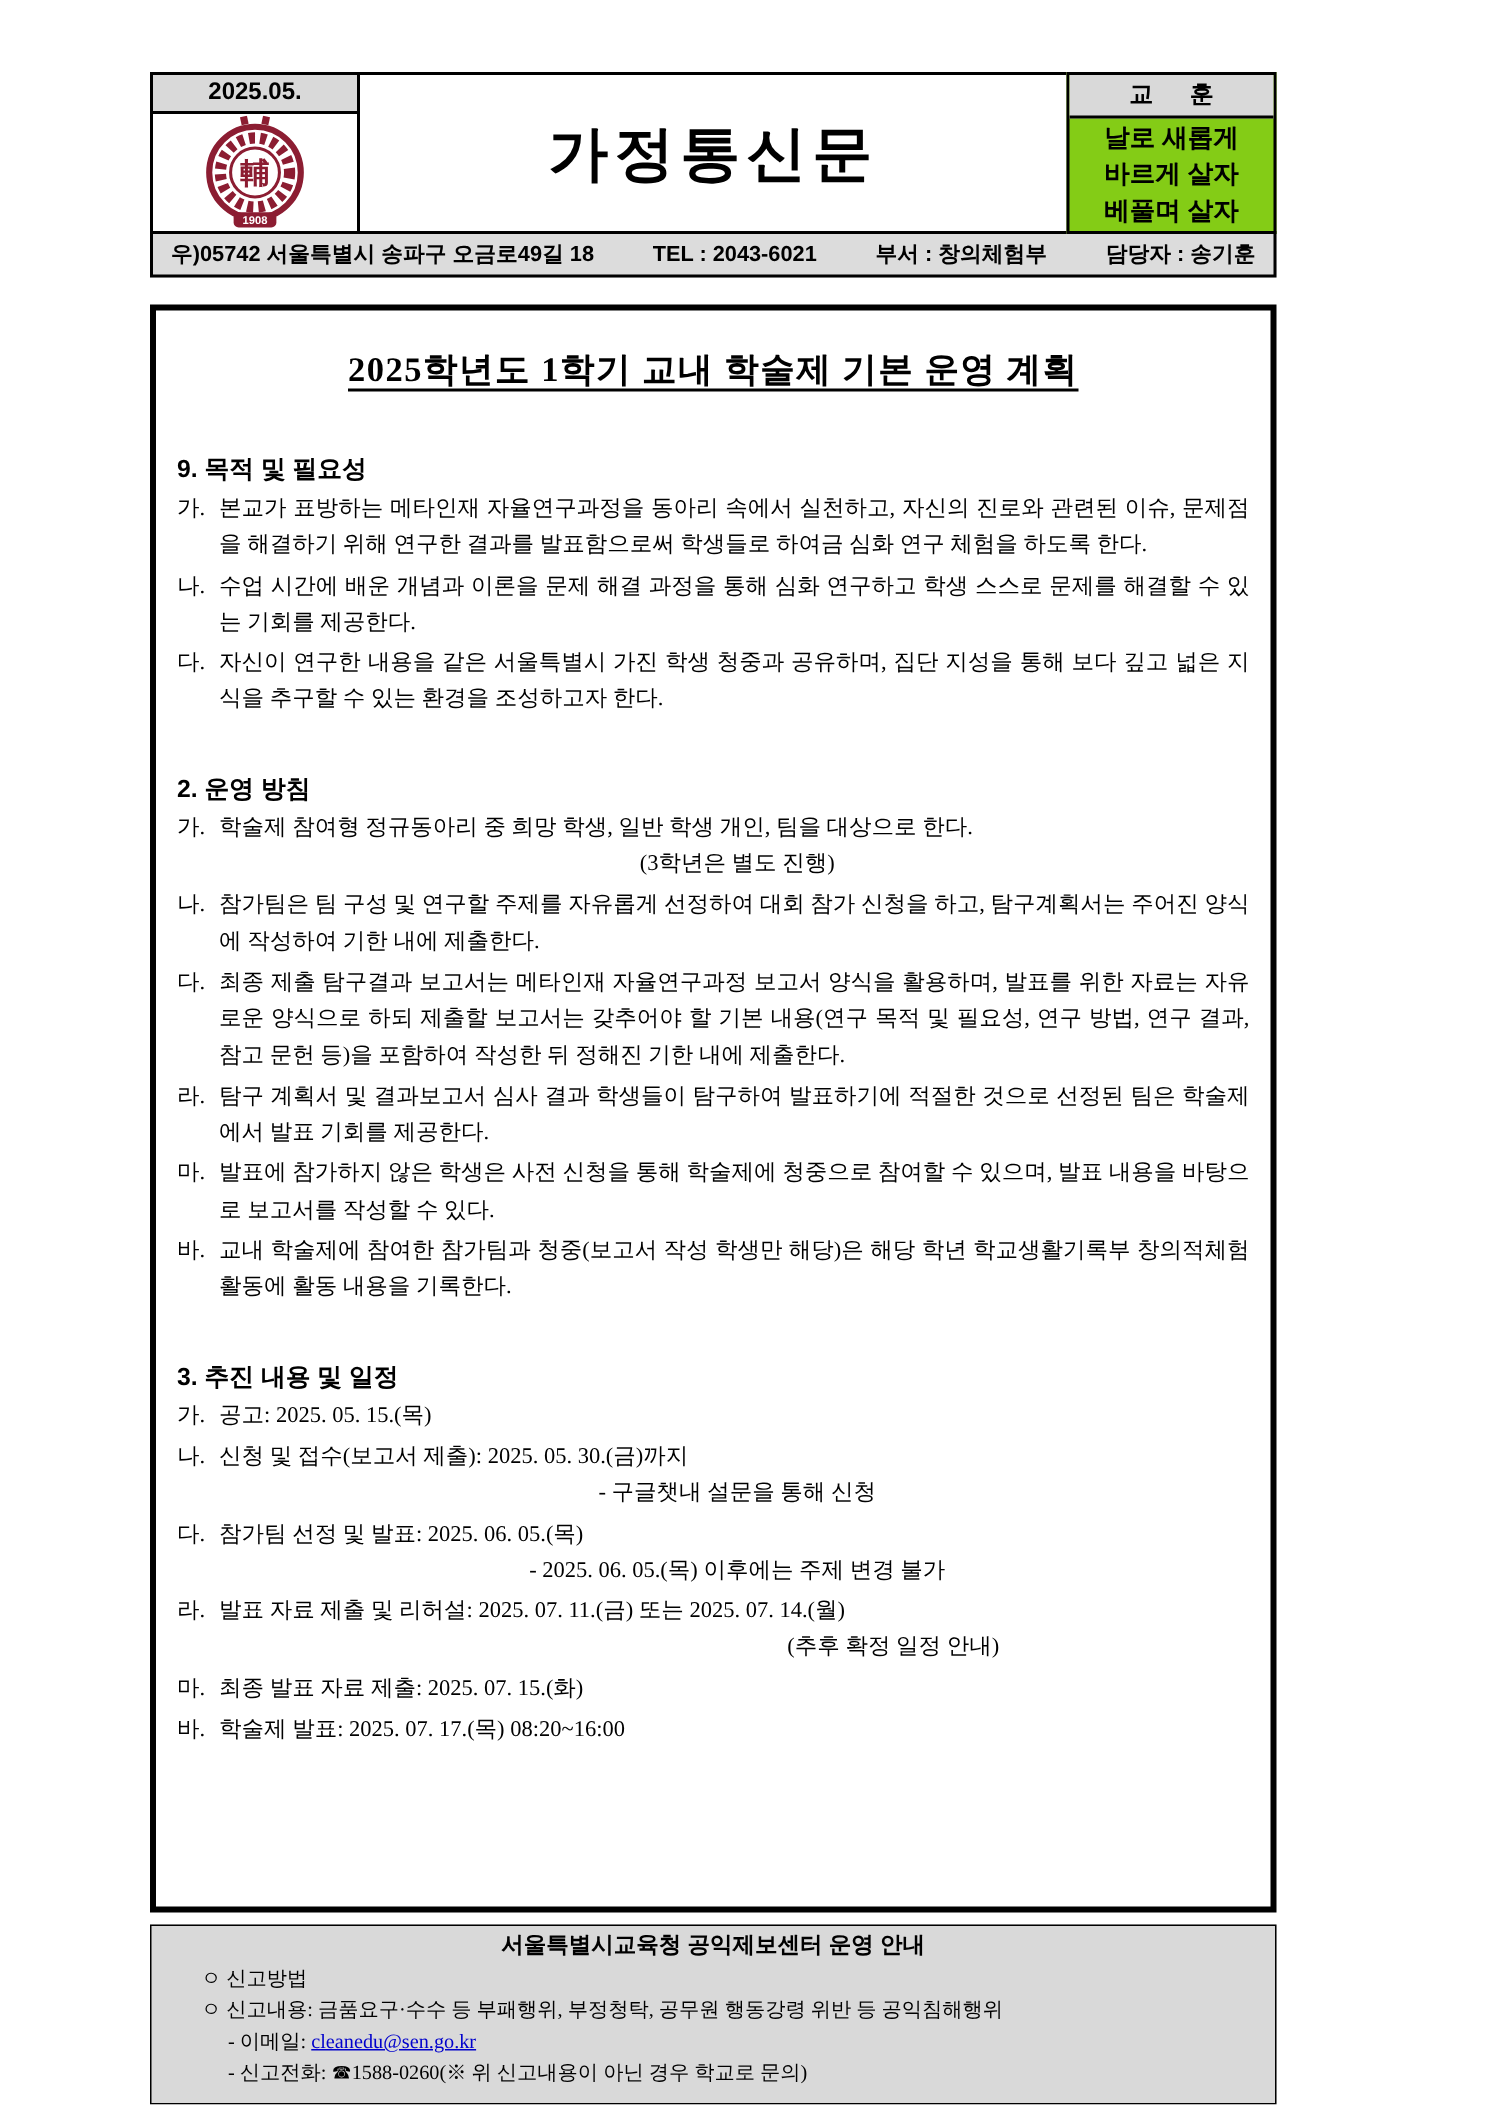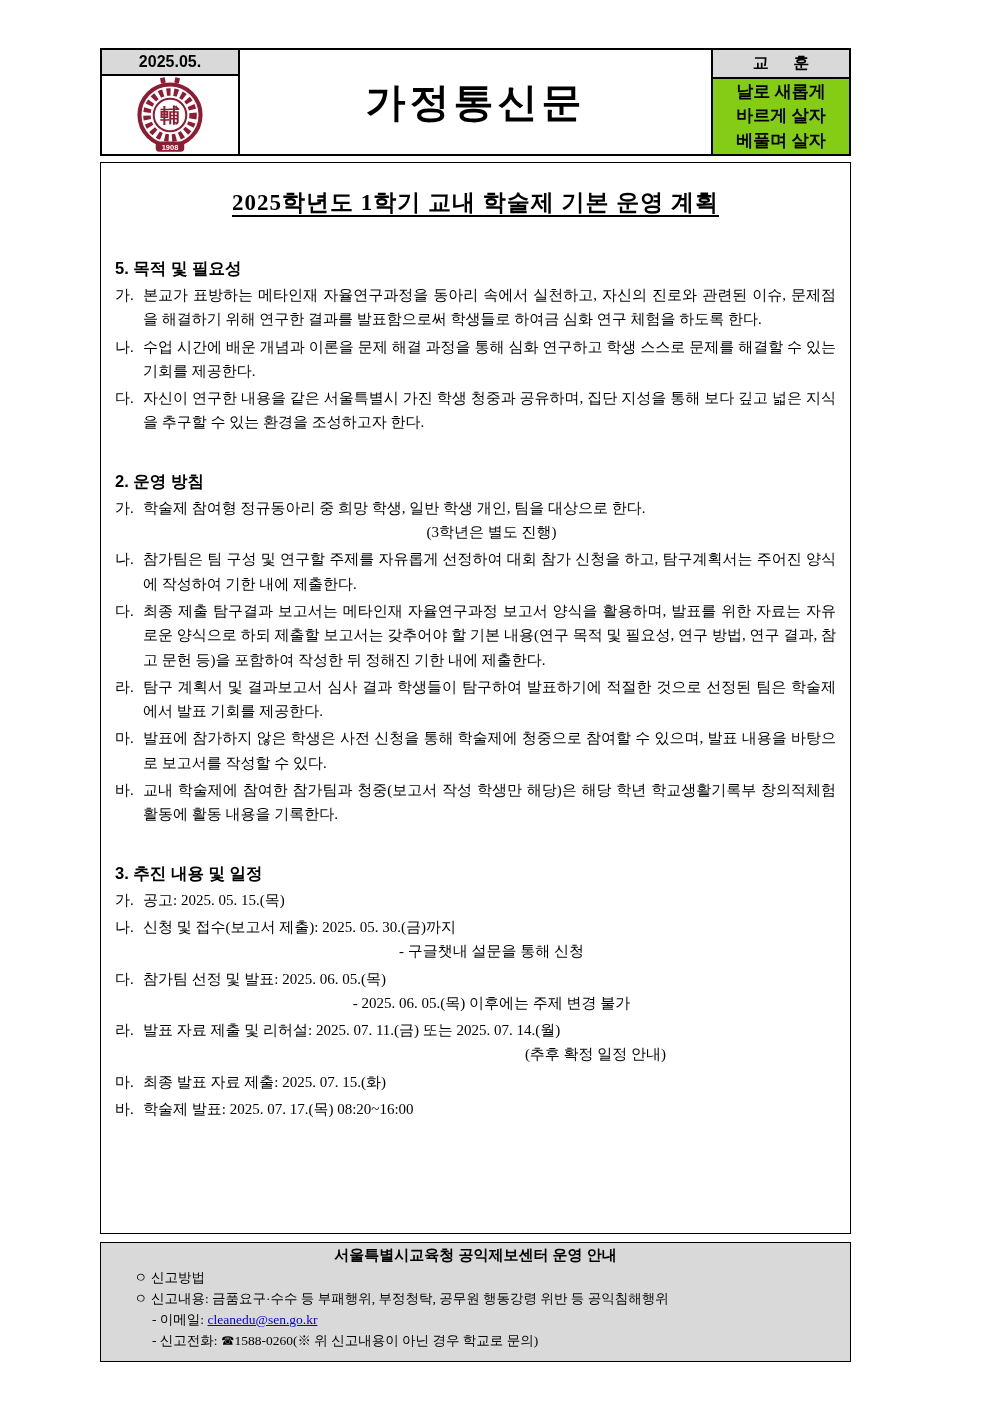--- a/index.html
+++ b/index.html
@@ -24,21 +24,21 @@
                font-weight:bold; font-size:16px; letter-spacing:10px; padding:3px 0 3px 10px; }
   .motto-body{ flex:1; display:flex; flex-direction:column; justify-content:center;
                text-align:center; font-weight:bold; font-size:17px; line-height:1.45;align-items:center; }
 
   
   .addr { border:2px solid #000; margin-top:-2px; background:#dcdcdc;
           display:flex; justify-content:space-between; align-items:center;
           font-weight:bold; font-size:14.5px; padding:4px 12px; }
 
   
-  .main-box { margin-top:6px; border:1px solid #000000; height:1072px; padding:0 14px; background:#fff; }
+  .main-box { margin-top:18px; border:4px solid #000000; height:1072px; padding:0 14px; background:#fff; }
   .doc-title { margin-top:24px; text-align:center; font-size:23px; font-weight:bold;
                text-decoration:underline; text-underline-offset:5px;
                font-family:"Liberation Serif", serif; letter-spacing:1px; }
   .section { margin-top:36px; font-family:"Liberation Serif", serif; }
   .section.first { margin-top:40px; }
   .sec-heading { font-size:16.5px; font-weight:bold; font-family:"Liberation Sans", sans-serif; }
   .item { display:flex; font-size:15px; line-height:1.62; margin-top:3px; }
   .item-label { width:28px; flex-shrink:0; }
   .item-body { flex:1; text-align:justify; }
   .sub-line { text-align:center; margin-left:4px; }
@@ -79,26 +79,32 @@
     <div class="hdr-right">
       <div class="motto-hdr">교 훈</div>
       <div class="motto-body">
         <div>날로 새롭게</div>
         <div>바르게 살자</div>
         <div>베풀며 살자</div>
       </div>
     </div>
   </div>
 
+  <div class="addr">
+    <span>우)05742 서울특별시 송파구 오금로49길 18</span>
+    <span>TEL : 2043-6021</span>
+    <span>부서 : 창의체험부</span>
+    <span>담당자 : 송기훈</span>
+  </div>
 
   <div class="main-box">
     <div class="doc-title">2025학년도 1학기 교내 학술제 기본 운영 계획</div>
 
     <div class="section first">
-      <div class="sec-heading">5. 목적 및 필요성</div>
+      <div class="sec-heading">9. 목적 및 필요성</div>
       <div class="item">
         <span class="item-label">가.</span>
         <span class="item-body">본교가 표방하는 메타인재 자율연구과정을 동아리 속에서 실천하고, 자신의 진로와 관련된 이슈, 문제점을 해결하기 위해 연구한 결과를 발표함으로써 학생들로 하여금 심화 연구 체험을 하도록 한다.</span>
       </div>
       <div class="item">
         <span class="item-label">나.</span>
         <span class="item-body">수업 시간에 배운 개념과 이론을 문제 해결 과정을 통해 심화 연구하고 학생 스스로 문제를 해결할 수 있는 기회를 제공한다.</span>
       </div>
       <div class="item">
         <span class="item-label">다.</span>

